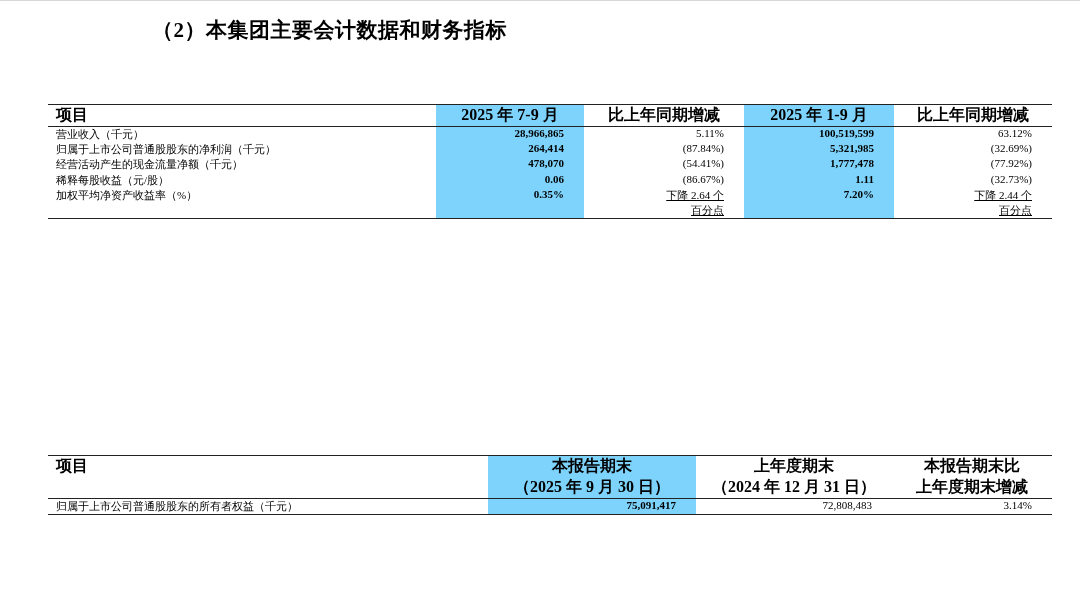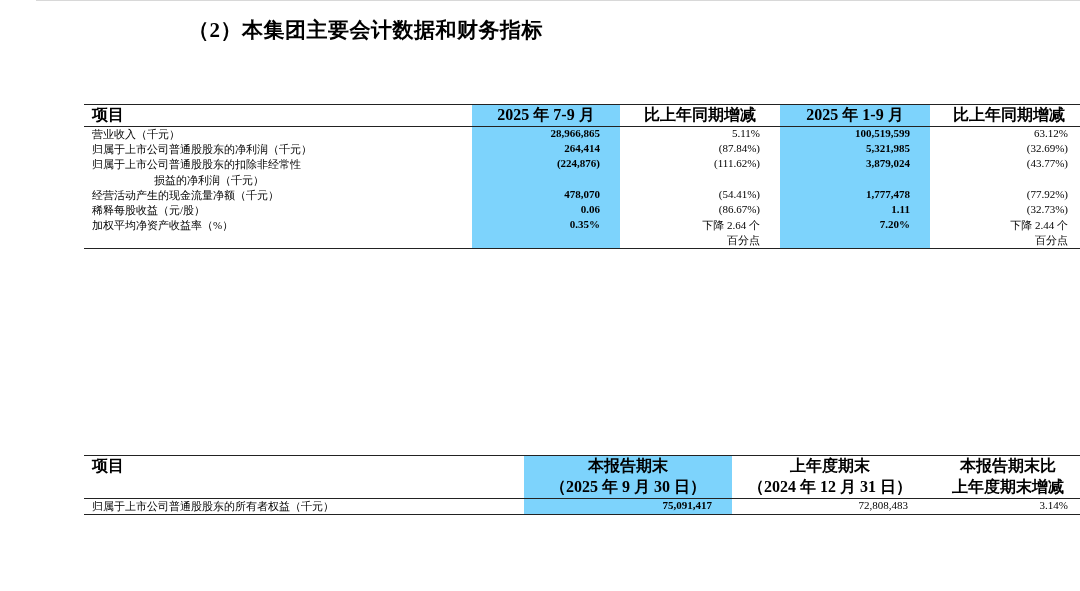--- a/index.html
+++ b/index.html
@@ -12,21 +12,20 @@
     height: 591px;
     font-family: "Liberation Serif", "DejaVu Serif", serif;
     color: #000000;
     overflow: hidden;
   }
   .page {
     position: relative;
     width: 884px;
     height: 591px;
     box-sizing: border-box;
-    margin-left: 36px;
   }
   .top-rule {
     position: absolute;
     top: 0;
     left: 0;
     width: 1080px;
     height: 1px;
     background: #d8d8d8;
   }
   .section-title {
@@ -110,20 +109,21 @@
   }
   .indent2 {
     display: block;
     text-indent: 0;
     padding-left: 62px;
   }
   .two-line-num {
     text-align: right;
     padding-right: 10px;
     line-height: 1.38;
+    text-decoration: underline;
   }
   .hdr-two {
     line-height: 1.3;
   }
 </style>
 </head>
 <body>
 
 <div class="page">
 
@@ -158,30 +158,20 @@
         </tr>
 
         <tr class="row">
           <td class="item">归属于上市公司普通股股东的净利润（千元）</td>
           <td class="num shade">264,414</td>
           <td class="num plain">(87.84%)</td>
           <td class="num shade">5,321,985</td>
           <td class="num plain">(32.69%)</td>
         </tr>
 
-        <tr class="row">
-          <td class="item">
-            <span>归属于上市公司普通股股东的扣除非经常性</span>
-            <span class="indent2">损益的净利润（千元）</span>
-          </td>
-          <td class="num shade">(224,876)</td>
-          <td class="num plain">(111.62%)</td>
-          <td class="num shade">3,879,024</td>
-          <td class="num plain">(43.77%)</td>
-        </tr>
 
         <tr class="row">
           <td class="item">经营活动产生的现金流量净额（千元）</td>
           <td class="num shade">478,070</td>
           <td class="num plain">(54.41%)</td>
           <td class="num shade">1,777,478</td>
           <td class="num plain">(77.92%)</td>
         </tr>
 
 

